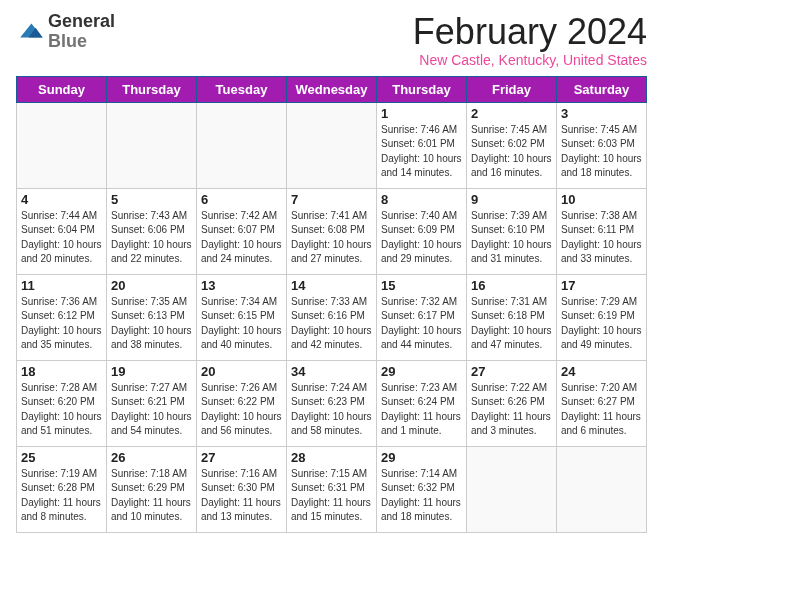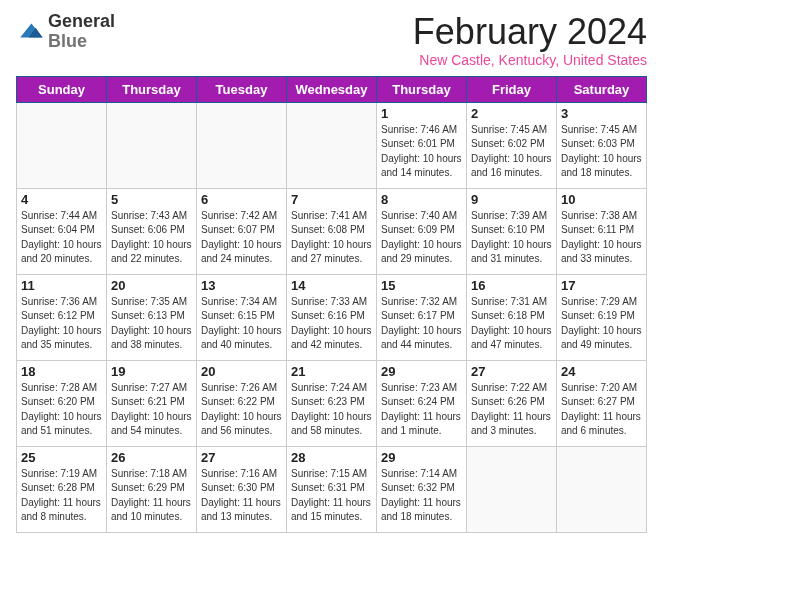--- a/index.html
+++ b/index.html
@@ -207,21 +207,21 @@
           </td>
           <td>
             <span class="day-number">19</span>
             <div class="day-info">Sunrise: 7:27 AM<br>Sunset: 6:21 PM<br>Daylight: 10 hours and 54 minutes.</div>
           </td>
           <td>
             <span class="day-number">20</span>
             <div class="day-info">Sunrise: 7:26 AM<br>Sunset: 6:22 PM<br>Daylight: 10 hours and 56 minutes.</div>
           </td>
           <td>
-            <span class="day-number">21</span>
+            <span class="day-number">34</span>
             <div class="day-info">Sunrise: 7:24 AM<br>Sunset: 6:23 PM<br>Daylight: 10 hours and 58 minutes.</div>
           </td>
           <td>
             <span class="day-number">29</span>
             <div class="day-info">Sunrise: 7:23 AM<br>Sunset: 6:24 PM<br>Daylight: 11 hours and 1 minute.</div>
           </td>
           <td>
             <span class="day-number">27</span>
             <div class="day-info">Sunrise: 7:22 AM<br>Sunset: 6:26 PM<br>Daylight: 11 hours and 3 minutes.</div>
           </td>

